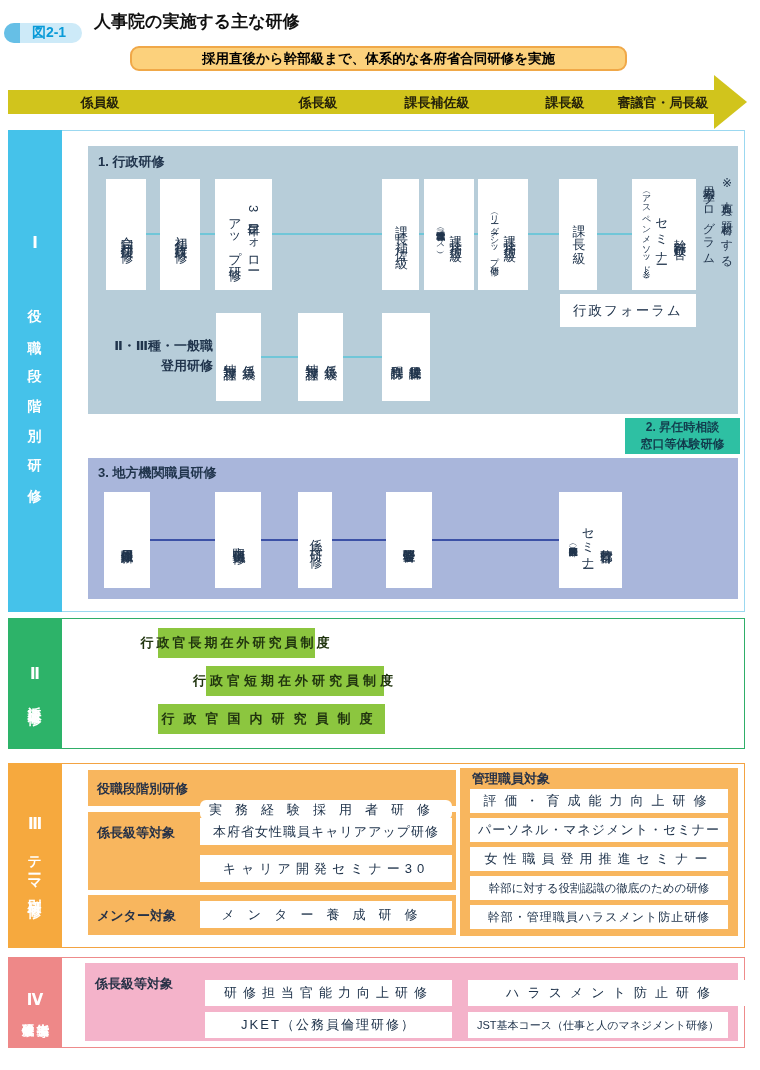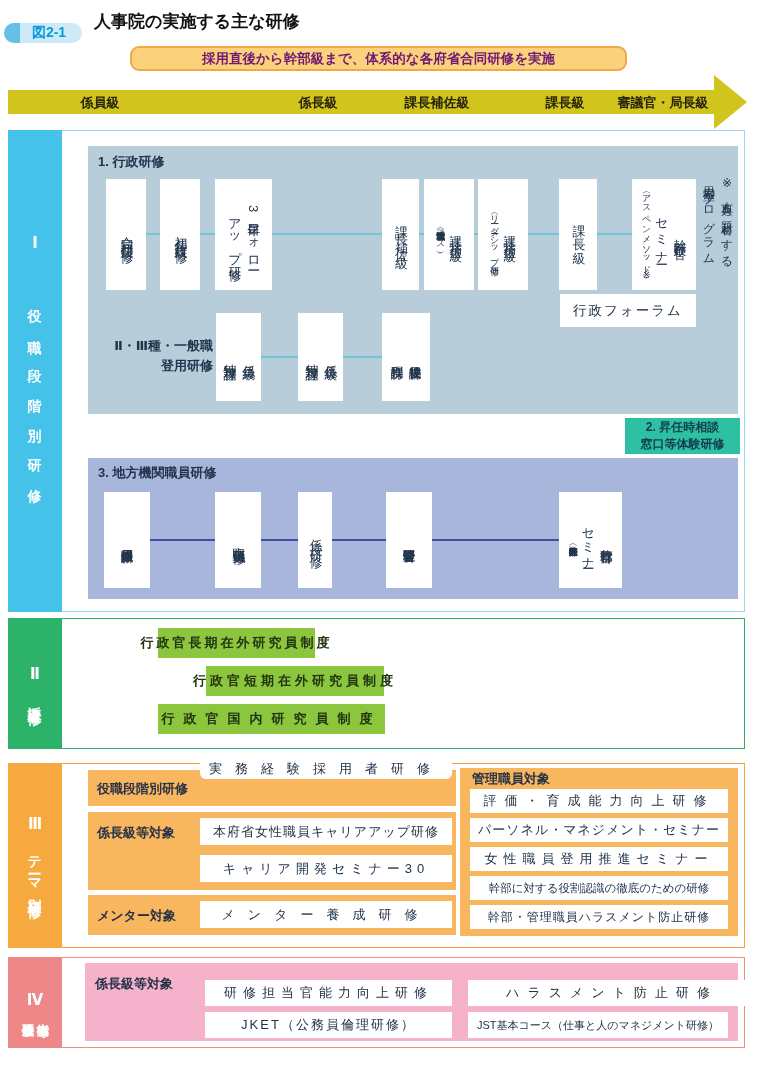--- a/index.html
+++ b/index.html
@@ -10,21 +10,21 @@
 
   
   .badge { left:4px; top:9px; width:78px; height:20px; background:#cdeaf8; border-radius:13px;
     display:flex; align-items:center; justify-content:center; padding-left:12px;
     color:#0a9bd8; font-weight:bold; font-size:14px;margin-top:14px; }
   .badge::before { content:""; position:absolute; left:0; top:0; bottom:0; width:16px;
     background:#66bfe6; border-radius:13px 0 0 13px; }
   .title { left:94px; top:10px; font-size:17px; font-weight:bold; color:#111; }
   .banner { left:130px; top:46px; width:497px; height:25px; background:#fcd17c;
     border:2px solid #f0a848; border-radius:9px; display:flex; align-items:center;
-    justify-content:center; font-size:13.5px; font-weight:600; color:#701a75; }
+    justify-content:center; font-size:13.5px; font-weight:600; color:#000000; }
   .arrowbar { left:8px; top:90px; width:707px; height:24px; background:#d1c41c; }
   .arrowhead { left:714px; top:75px; width:0; height:0;
     border-top:27px solid transparent; border-bottom:27px solid transparent;
     border-left:33px solid #d1c41c; }
   .lvl { top:94px; font-size:13px; font-weight:600; color:#26230a; text-align:center; }
 
   
   .frame { background:#fff; }
   .sidebar { display:flex; flex-direction:column; align-items:center; justify-content:center; color:#fff; }
   .sidebar .num { font-size:15px; font-weight:600; writing-mode:horizontal-tb; }
@@ -228,21 +228,21 @@
   <div class="abs gbox ls4" style="left:186px;top:666px;width:178px;height:30px;">行政官短期在外研究員制度</div>
   <div class="abs gbox ls9" style="left:138px;top:704px;width:227px;height:30px;">行政官国内研究員制度</div>
 
   <div class="abs frame s3-frame"></div>
   <div class="abs sidebar s3-side dots">
     <span class="num">Ⅲ</span>
     <span class="vlabel">テーマ別研修</span>
   </div>
   <div class="abs opanel dots" style="left:88px;top:770px;width:368px;height:36px;"></div>
   <div class="abs target" style="left:97px;top:780px;">役職段階別研修</div>
-  <div class="abs hbox ls13" style="left:200px;top:759px;width:252px;height:20px;border-radius:6px;">実務経験採用者研修</div>
+  <div class="abs hbox ls13" style="left:200px;top:800px;width:252px;height:20px;border-radius:6px;">実務経験採用者研修</div>
 
   <div class="abs opanel dots" style="left:88px;top:812px;width:368px;height:78px;"></div>
   <div class="abs target" style="left:97px;top:824px;">係長級等対象</div>
   <div class="abs hbox ls1" style="left:200px;top:818px;width:252px;height:27px;">本府省女性職員キャリアアップ研修</div>
   <div class="abs hbox ls5" style="left:200px;top:855px;width:252px;height:27px;">キャリア開発セミナー30</div>
 
   <div class="abs opanel dots" style="left:88px;top:895px;width:368px;height:40px;"></div>
   <div class="abs target" style="left:97px;top:907px;">メンター対象</div>
   <div class="abs hbox ls13" style="left:200px;top:901px;width:252px;height:27px;">メンター養成研修</div>
 

